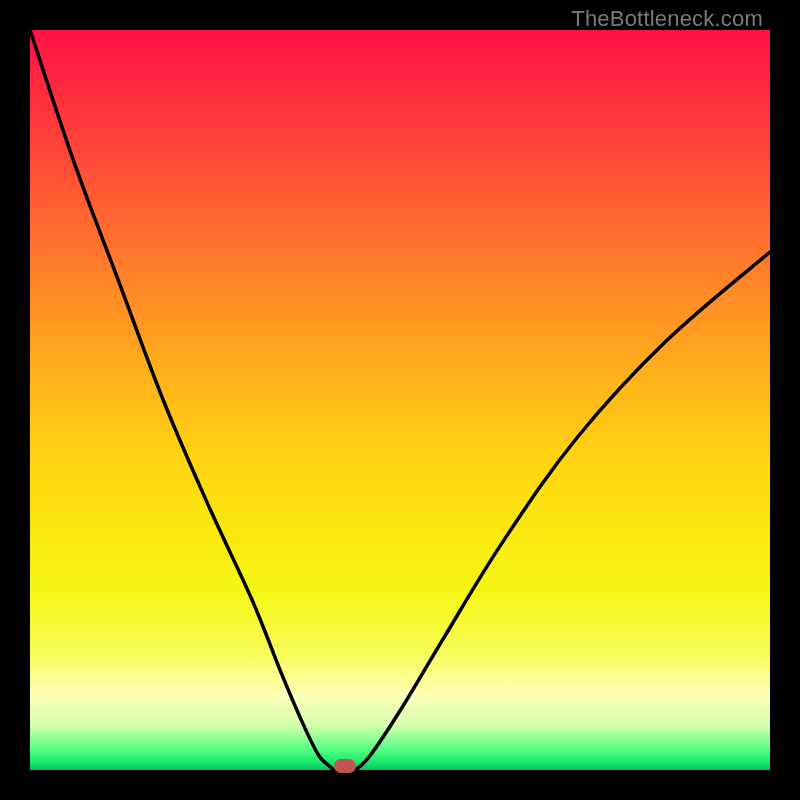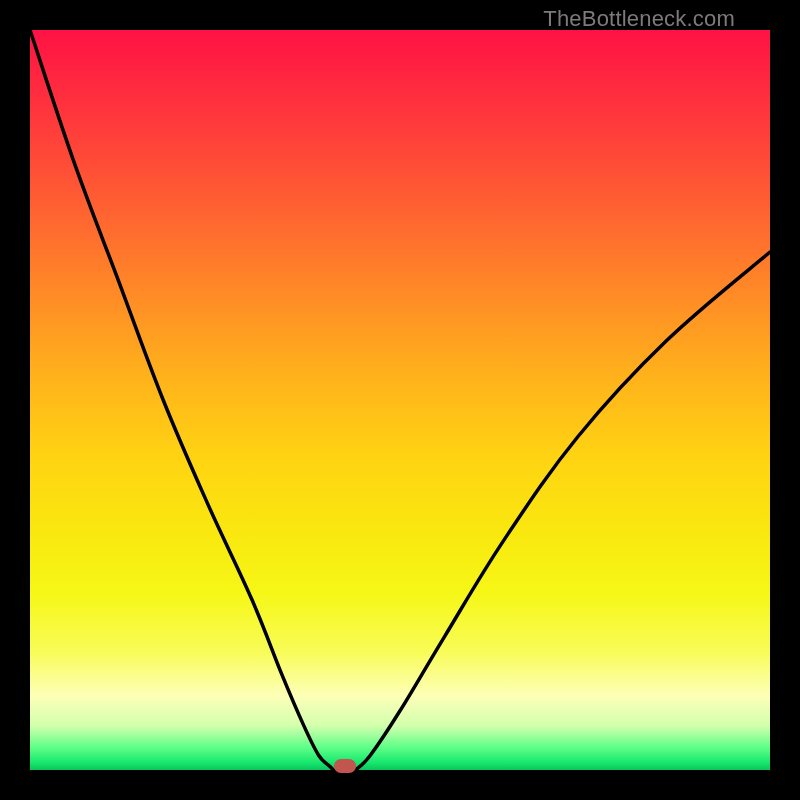--- a/index.html
+++ b/index.html
@@ -9,20 +9,21 @@
     height: 800px;
     background: #000;
     overflow: hidden;
     font-family: Arial, sans-serif;
   }
   .outer {
     position: relative;
     width: 747px;
     height: 800px;
     background: #000;
+    padding-left: 28px;
   }
   .watermark {
     position: absolute;
     top: 6px;
     right: 12px;
     color: #7b7b7b;
     font-size: 22px;
     font-weight: 500;
     letter-spacing: 0.2px;
     z-index: 5;

